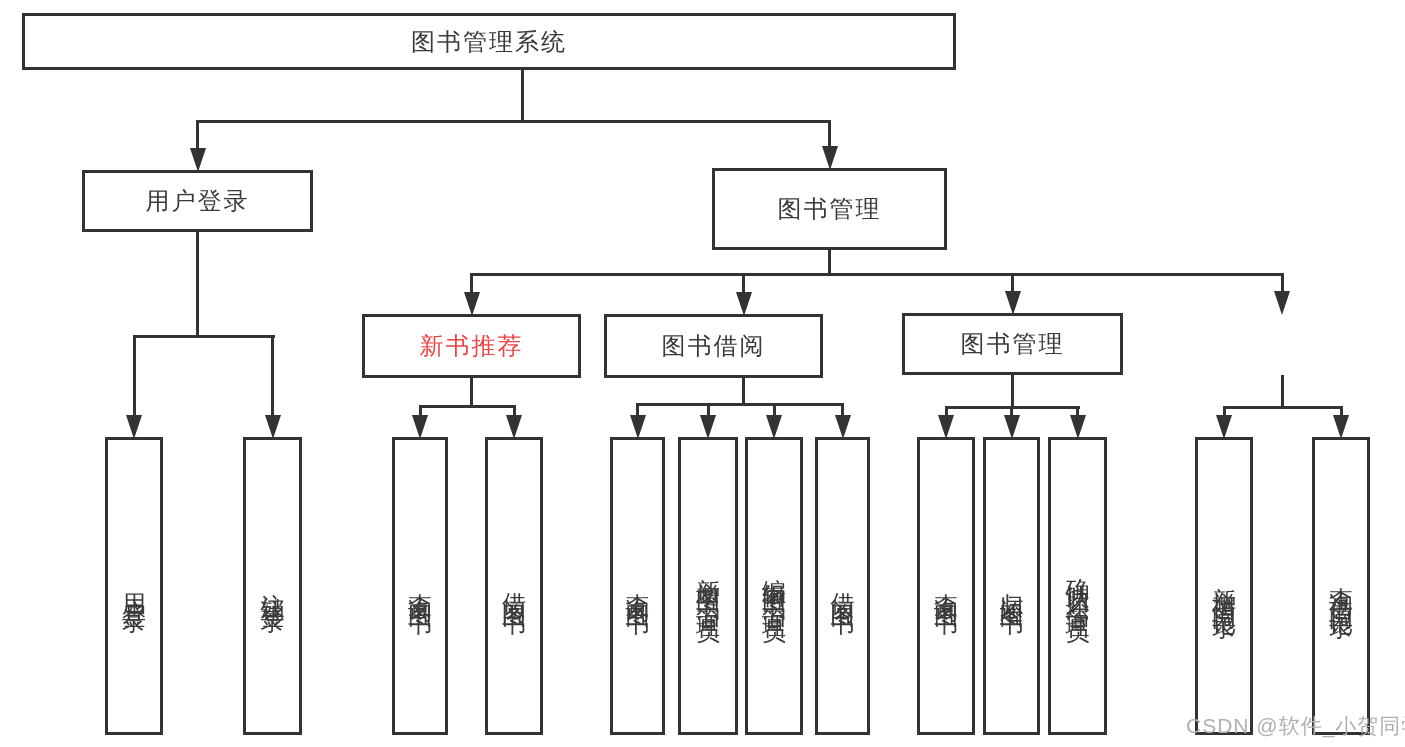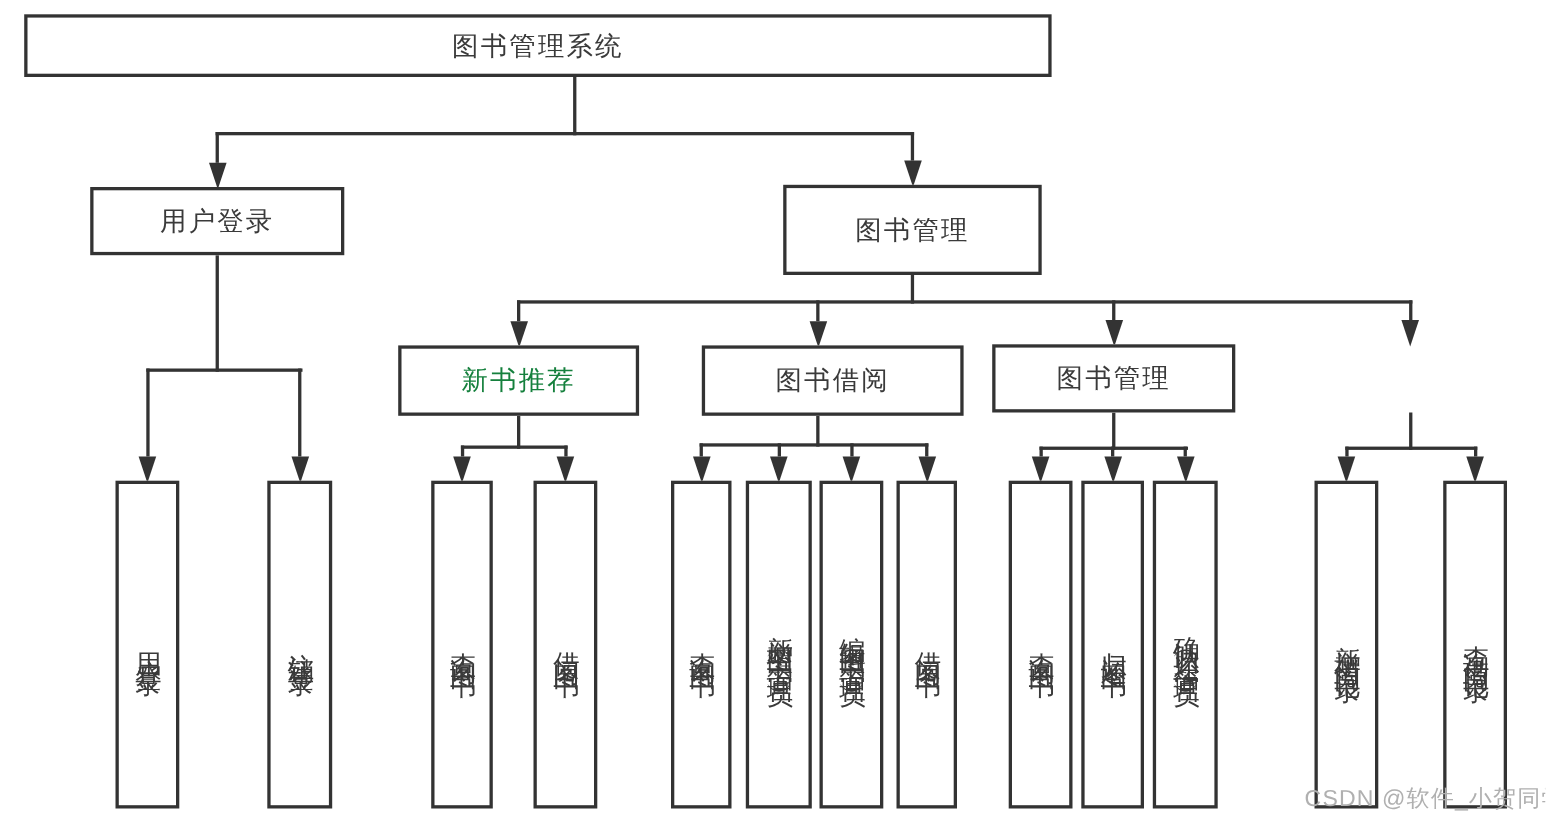--- a/index.html
+++ b/index.html
@@ -72,23 +72,23 @@
 <div class="box" style="left: 22px; top: 13px; width: 934px; height: 57px; border-color: rgb(51, 51, 51);">
       <span class="label-h" style="color: rgb(58, 58, 58);">图书管理系统</span>
     </div>
     <div class="box" style="left: 82px; top: 170px; width: 231px; height: 62px; border-color: rgb(51, 51, 51);">
       <span class="label-h" style="color: rgb(58, 58, 58);">用户登录</span>
     </div>
     <div class="box" style="left: 712px; top: 168px; width: 235px; height: 82px; border-color: rgb(51, 51, 51);">
       <span class="label-h" style="color: rgb(58, 58, 58);">图书管理</span>
     </div>
     <div class="box" style="left: 362px; top: 314px; width: 219px; height: 64px; border-color: rgb(51, 51, 51);">
-      <span class="label-h" style="color: #15803d;">新书推荐</span>
+      <span class="label-h" style="color: #ef4444;">新书推荐</span>
     </div>
-    <div class="box" style="left: 638px; top: 314px; width: 238px; height: 64px; border-color: rgb(51, 51, 51);">
+    <div class="box" style="left: 604px; top: 314px; width: 219px; height: 64px; border-color: rgb(51, 51, 51);">
       <span class="label-h" style="color: rgb(58, 58, 58);">图书借阅</span>
     </div>
     <div class="box" style="left: 902px; top: 313px; width: 221px; height: 62px; border-color: rgb(51, 51, 51);">
       <span class="label-h" style="color: rgb(58, 58, 58);">图书管理</span>
     </div>
     <div class="box" style="left: 105px; top: 437px; width: 58px; height: 298px; border-color: rgb(51, 51, 51);">
       <span class="label-v" style="color: rgb(58, 58, 58);">用户登录</span>
     </div>
     <div class="box" style="left: 243px; top: 437px; width: 59px; height: 298px; border-color: rgb(51, 51, 51);">
       <span class="label-v" style="color: rgb(58, 58, 58);">注销登录</span>

